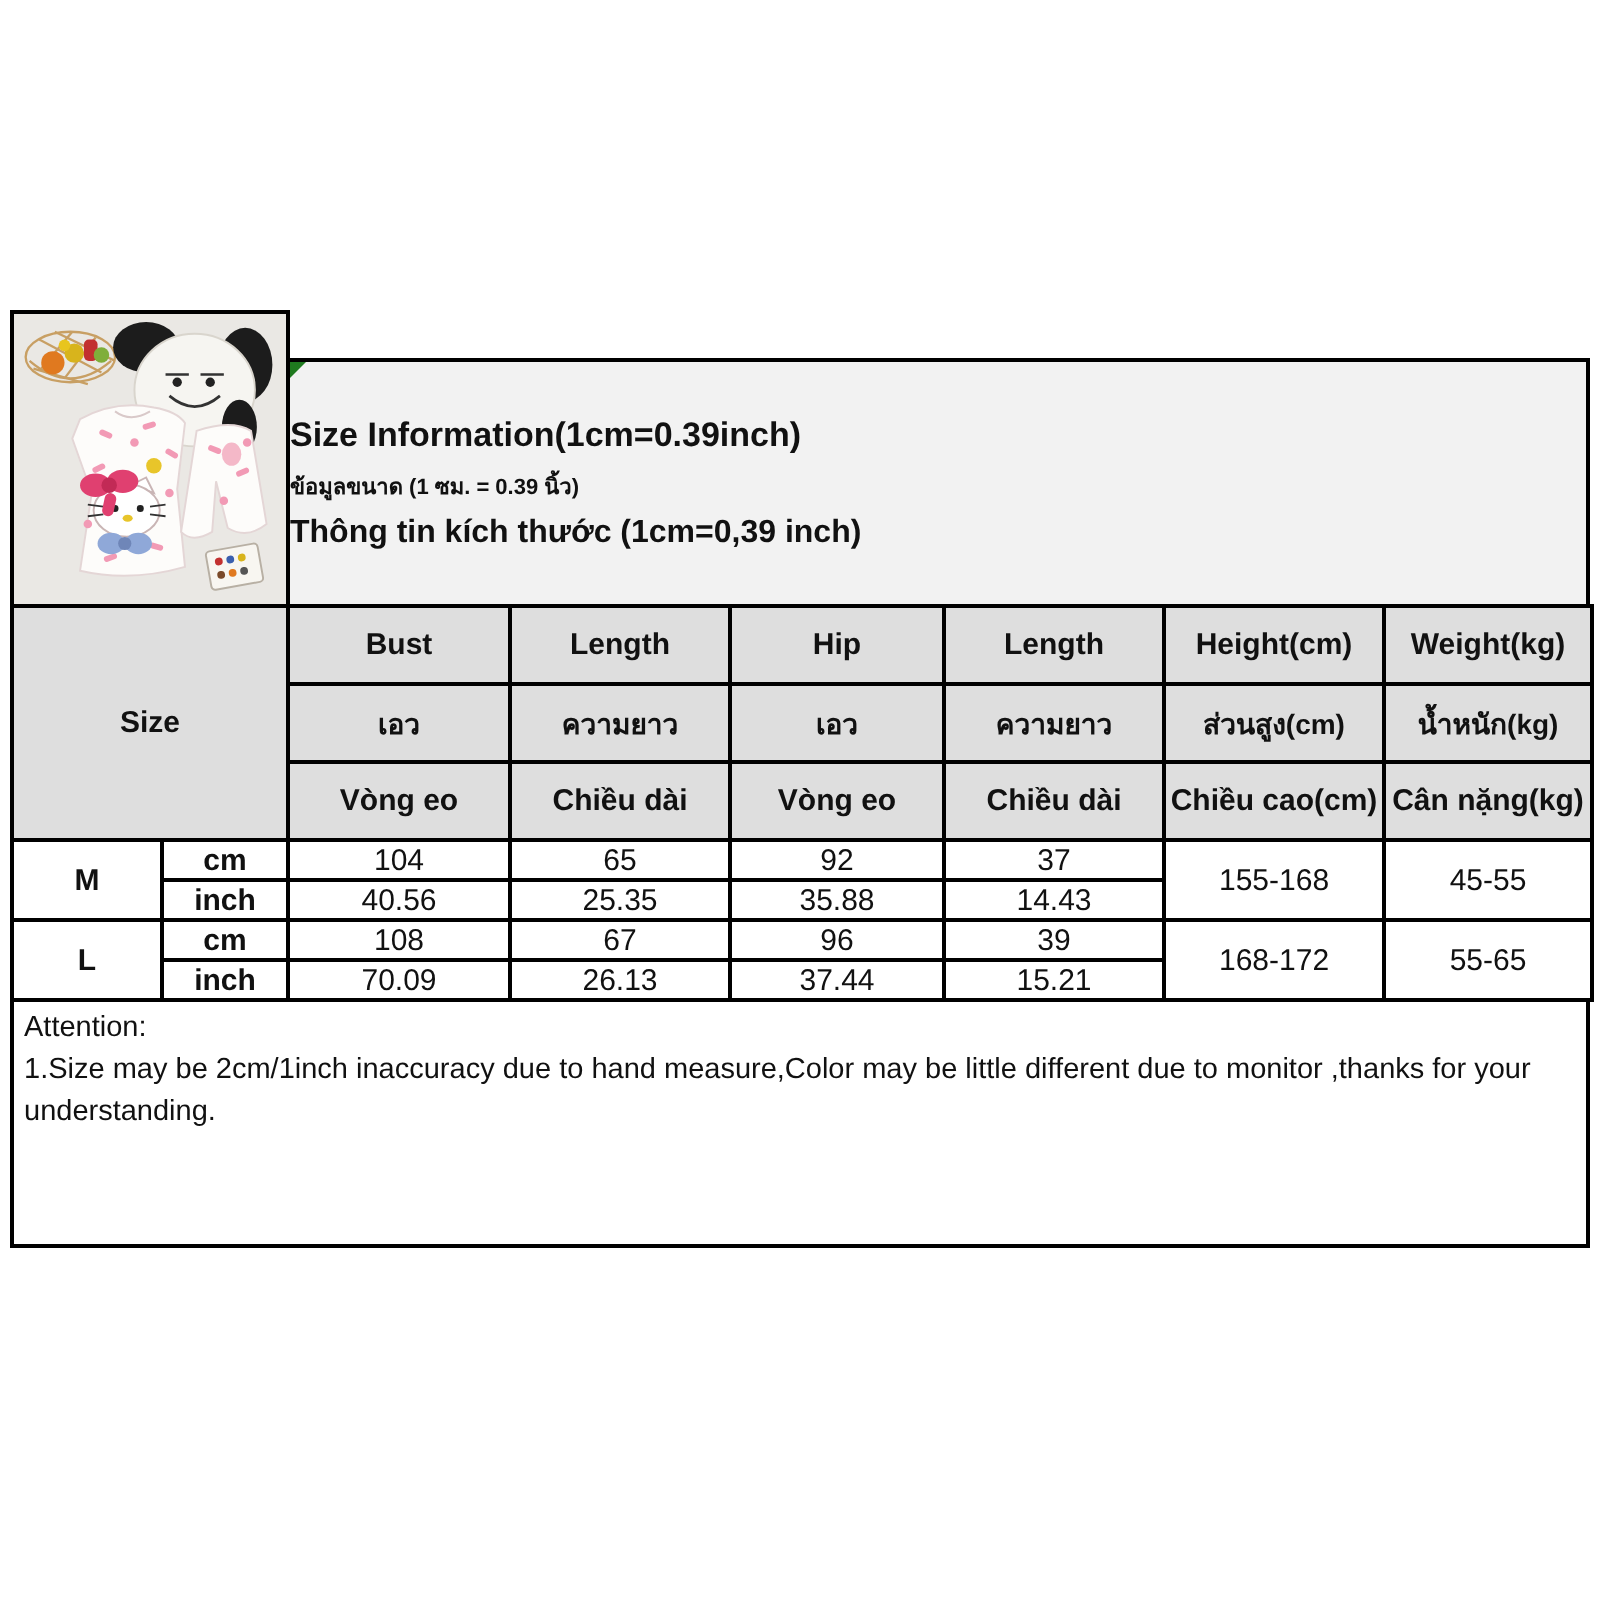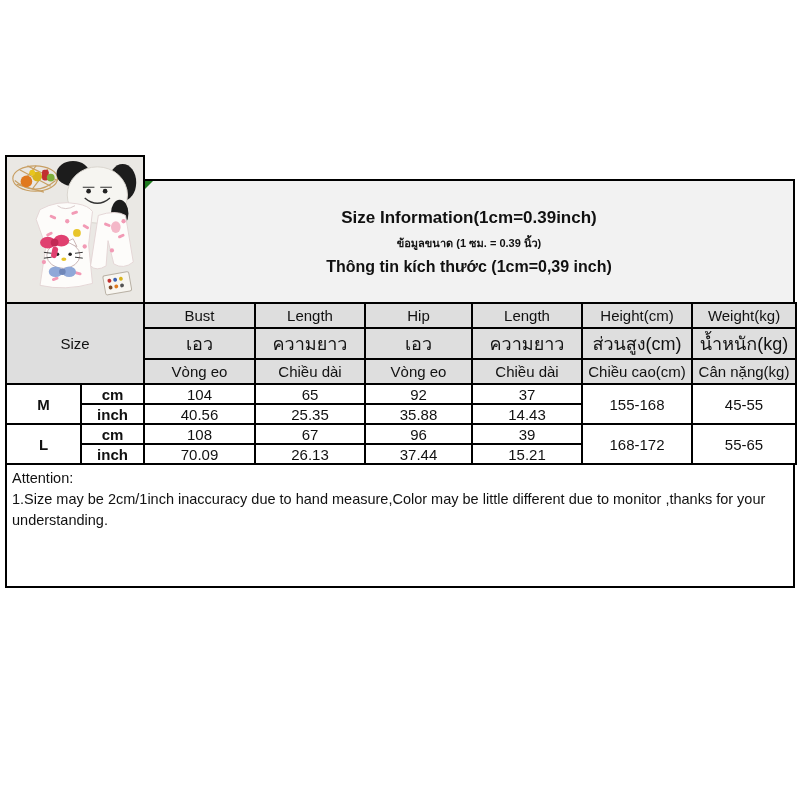--- a/index.html
+++ b/index.html
@@ -10,33 +10,33 @@
   *{box-sizing:border-box; margin:0; padding:0;}
   html,body{width:800px; height:800px; background:#ffffff;
     font-family:"Liberation Sans", sans-serif; color:var(--text);}
   .sheet{position:absolute; left:5px; top:155px; width:790px;}
 
   
   .top-row{display:flex; align-items:stretch;}
   .photo-cell{width:140px; height:149px; border:2px solid var(--border); background:var(--photo-bg); flex:0 0 140px; overflow:hidden;}
   .photo-cell svg{display:block; width:100%; height:100%;}
   .title-cell{flex:1; margin-left:-2px; border:2px solid var(--border); background:var(--title-bg);
-    display:flex; flex-direction:column; justify-content:center; align-items:center; gap:6px; position:relative;margin-top:24px;}
+    display:flex; flex-direction:column; justify-content:center; gap:6px; position:relative;margin-top:24px;}
   .title-cell .corner{position:absolute; left:0; top:0; width:0; height:0;
     border-top:8px solid var(--marker-green); border-right:8px solid transparent;}
   .t-en{font-size:17px; font-weight:bold;}
   .t-th{font-size:11px; font-weight:bold;}
   .t-vi{font-size:16px; font-weight:bold;}
 
   
   table.size-table{width:790px; border-collapse:collapse; table-layout:fixed; margin-top:-2px;}
   table.size-table td{border:2px solid var(--border); text-align:center; vertical-align:middle; overflow:hidden;}
-  tr.hdr td{height:25px; background:var(--header-bg); font-weight:normal;}
+  tr.hdr td{height:39px; background:var(--header-bg); font-weight:bold;}
   tr.hdr.en td{font-size:15px;}
-  tr.hdr.th td{font-size:18px;}
+  tr.hdr.th td{font-size:14px;}
   tr.hdr.vi td{font-size:15px;text-align:center;}
   tr.data td{height:20px; font-size:15px; background:var(--white-bg);}
   td.size-big{background:var(--header-bg); font-size:28px; font-weight:bold;}
   td.size-letter{background:var(--gray-bg); font-size:17px; font-weight:bold;}
   td.unit{font-weight:bold; font-size:15px;}
   td.gray{background:var(--gray-bg);}
   td.range{background:var(--gray-bg); font-size:15px;}
 
   
   .attention{margin-top:-2px; border:2px solid var(--border); background:var(--white-bg);

